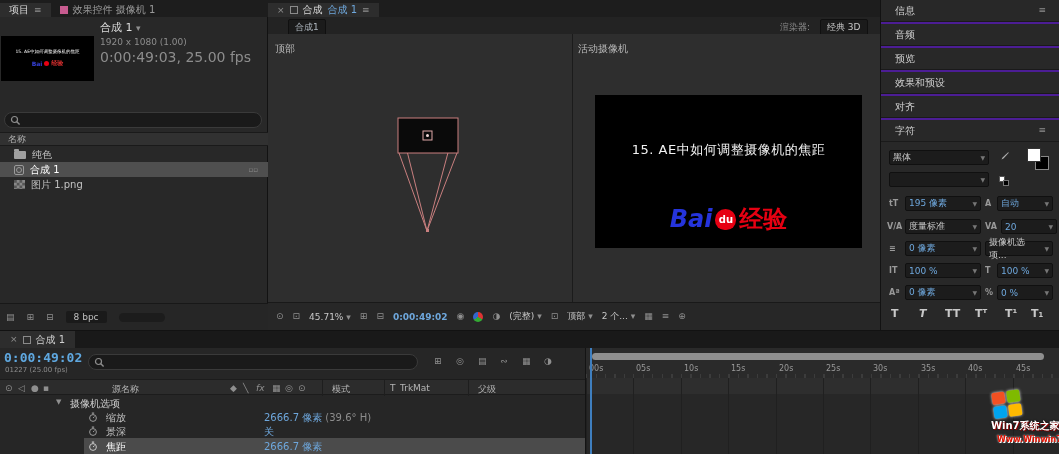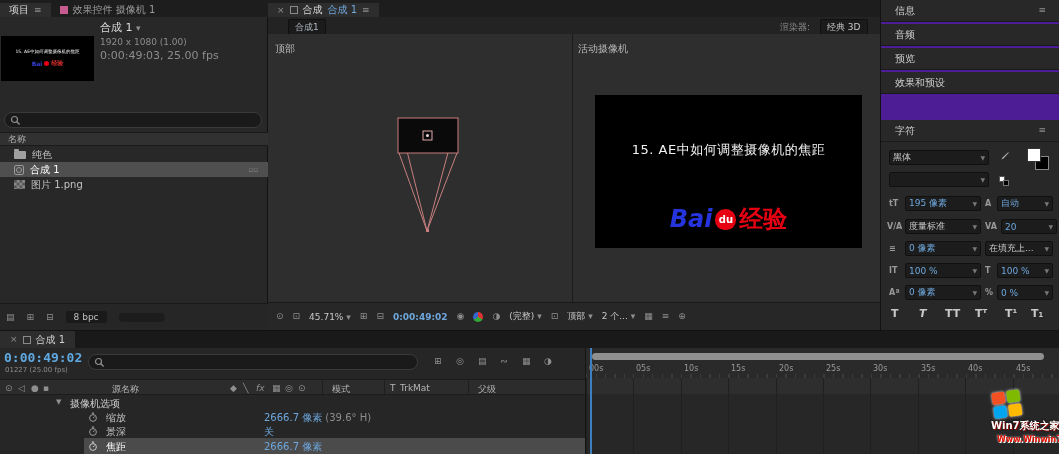--- a/index.html
+++ b/index.html
@@ -83,21 +83,21 @@
       <span class="minipaw"></span>
       <span style="color:#e03030;font-weight:bold">经验</span>
     </div>
   </div>
 
   <div class="r" style="left:100px;top:20px;font-size:11px;color:#dcdcdc">
     <span>合成 1</span>
     <span class="ic">▾</span>
   </div>
   <div class="r dim" style="left:100px;top:37px;font-size:9px">1920 x 1080 (1.00)</div>
-  <div class="r dim" style="left:100px;top:49px;font-size:11px">0:00:49:03, 25.00 fps</div>
+  <div class="r dim" style="left:100px;top:49px;font-size:14px">0:00:49:03, 25.00 fps</div>
 
   <div class="r searchbox" style="left:4px;top:112px;width:258px;height:16px">
     <svg width="11" height="11">
         <circle cx="4.5" cy="4.5" r="3" fill="none" stroke="#8d8d8d" stroke-width="1.2"></circle>
         <line x1="6.8" y1="6.8" x2="9.6" y2="9.6" stroke="#8d8d8d" stroke-width="1.4"></line>
       </svg>
   </div>
 
   <div class="r listheader" style="left:0;top:132px;width:268px;height:14px">
     <span style="margin-left:8px">名称</span>
@@ -198,20 +198,23 @@
   </div>
   <div class="r shead" style="left:0;top:24px;width:179px;height:22px">
     <span>音频</span>
   </div>
   <div class="r shead" style="left:0;top:48px;width:179px;height:22px">
     <span>预览</span>
   </div>
   <div class="r shead" style="left:0;top:72px;width:179px;height:22px">
     <span>效果和预设</span>
   </div>
+  <div class="r shead" style="left:0;top:96px;width:179px;height:22px">
+    <span>对齐</span>
+  </div>
   <div class="r shead" style="left:0;top:120px;width:179px;height:22px">
     <span>字符</span>
     <span class="ic">≡</span>
   </div>
 
   <div class="r" style="left:0;top:142px;width:179px;height:188px;background:#282828">
 
     <div class="r well" style="left:8px;top:8px;width:100px">
       <span>黑体</span>
       <span class="cv">▼</span>
@@ -250,21 +253,21 @@
       <span class="blue">20</span>
       <span class="cv">▼</span>
     </div>
 
     <span class="ci" style="left:8px;top:102px">≡</span>
     <div class="r well" style="left:24px;top:99px;width:76px">
       <span class="blue">0 像素</span>
       <span class="cv">▼</span>
     </div>
     <div class="r well" style="left:104px;top:99px;width:68px">
-      <span>在填充上...</span>
+      <span>摄像机选项...</span>
       <span class="cv">▼</span>
     </div>
 
     <span class="ci" style="left:8px;top:124px">IT</span>
     <div class="r well" style="left:24px;top:121px;width:76px">
       <span class="blue">100 %</span>
       <span class="cv">▼</span>
     </div>
     <span class="ci" style="left:104px;top:124px">T</span>
     <div class="r well" style="left:116px;top:121px;width:56px">

